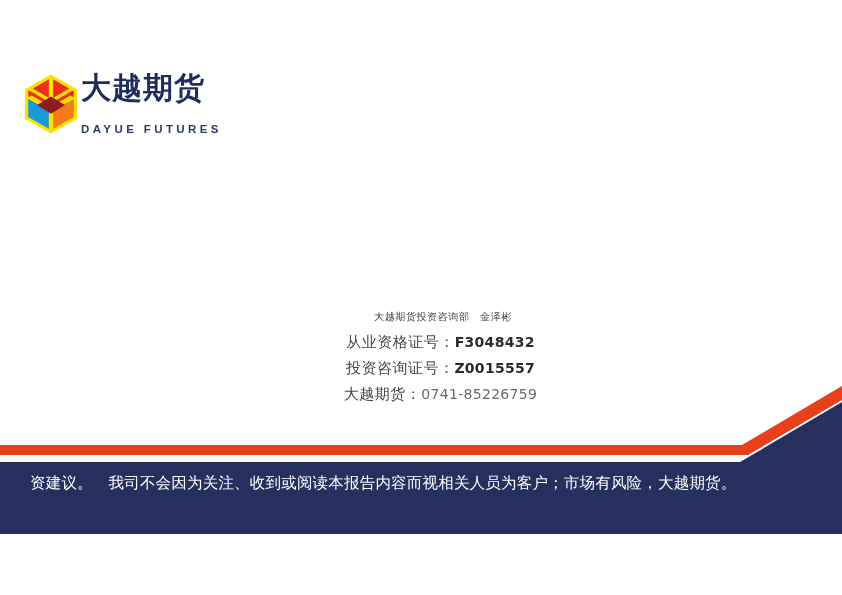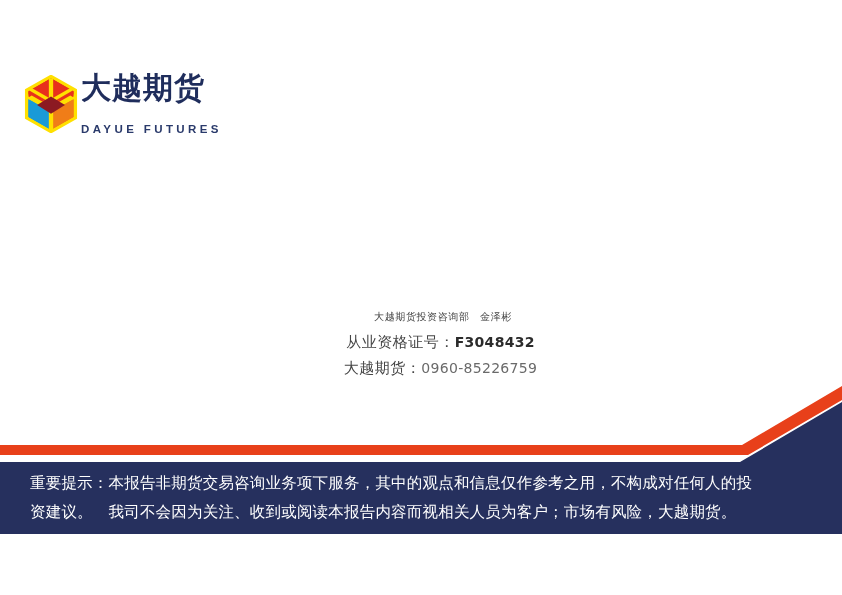--- a/index.html
+++ b/index.html
@@ -212,29 +212,31 @@
 
   </div>
 
 
   <div class="byline">
     <div class="dept">大越期货投资咨询部　金泽彬</div>
     <div class="row">
       <span>从业资格证号：</span><span class="val">F3048432</span>
     </div>
     <div class="row">
-      <span>大越期货：</span><span class="val-plain">0960-85226759</span>
+      <span>投资咨询证号：</span><span class="val">Z0015557</span>
+    </div>
+    <div class="row">
+      <span>大越期货：</span><span class="val-plain">0741-85226759</span>
     </div>
   </div>
 
   <svg class="band-svg" viewBox="0 0 842 160" preserveAspectRatio="none">
 
     <polygon points="0,82 740,82 842,22 842,154 0,154" fill="#26305e"></polygon>
 
     <polygon points="0,65 742,65 842,6 842,20 748,75 0,75" fill="#e8401a"></polygon>
   </svg>
 
   <div class="disclaimer">
-    <div class="line">重要提示：本报告非期货交易咨询业务项下服务，其中的观点和信息仅作参考之用，不构成对任何人的投</div>
     <div class="line">资建议。　我司不会因为关注、收到或阅读本报告内容而视相关人员为客户；市场有风险，大越期货。</div>
   </div>
 
 </div>
 
 </body></html>

